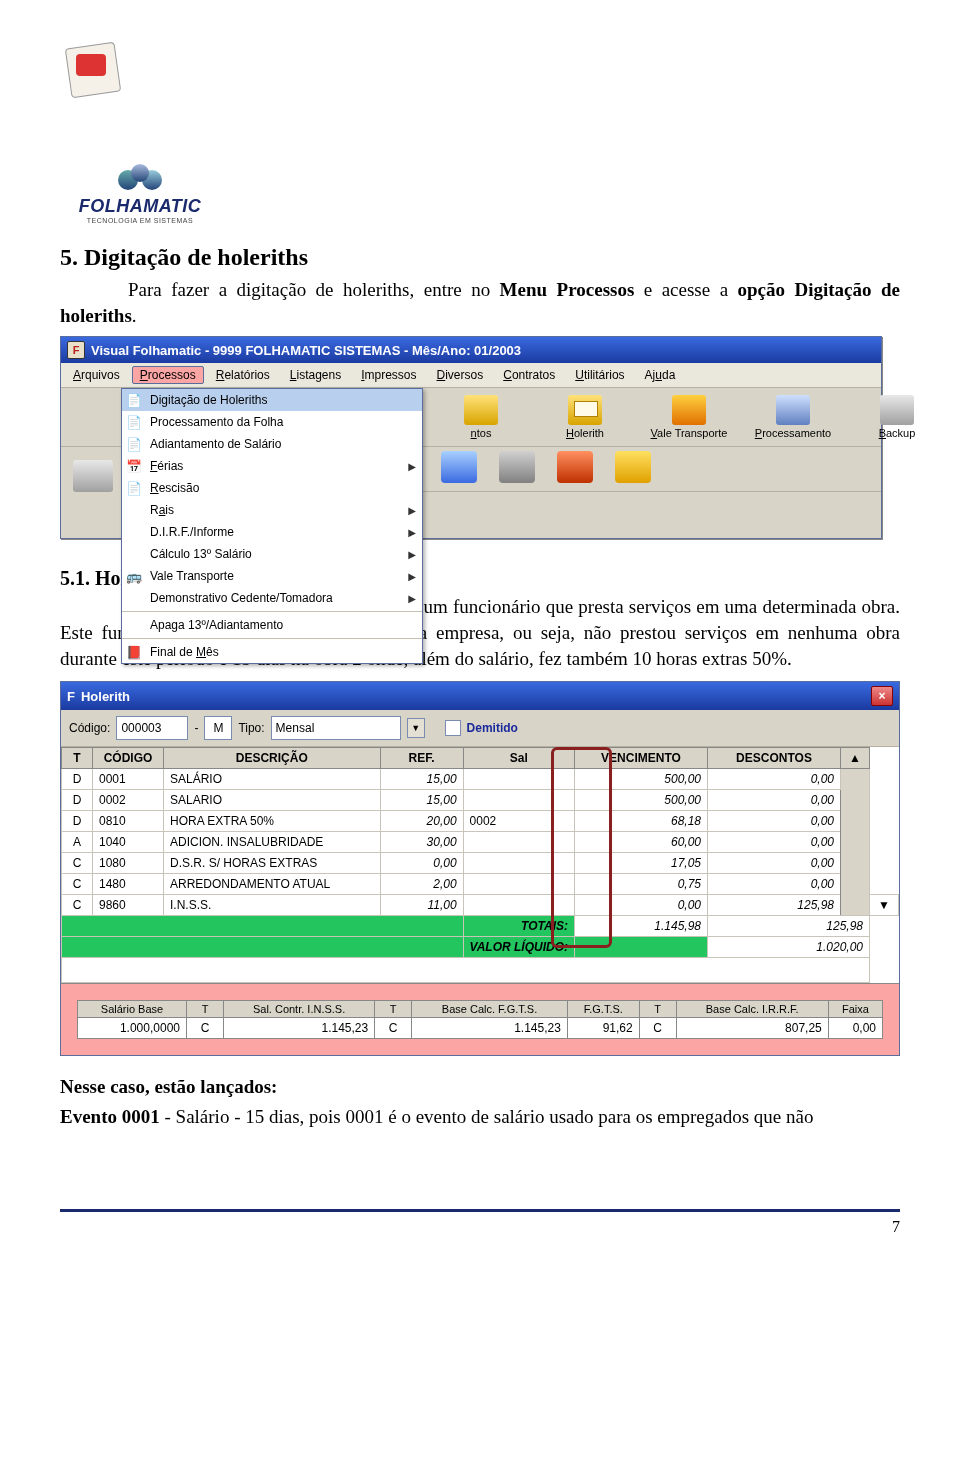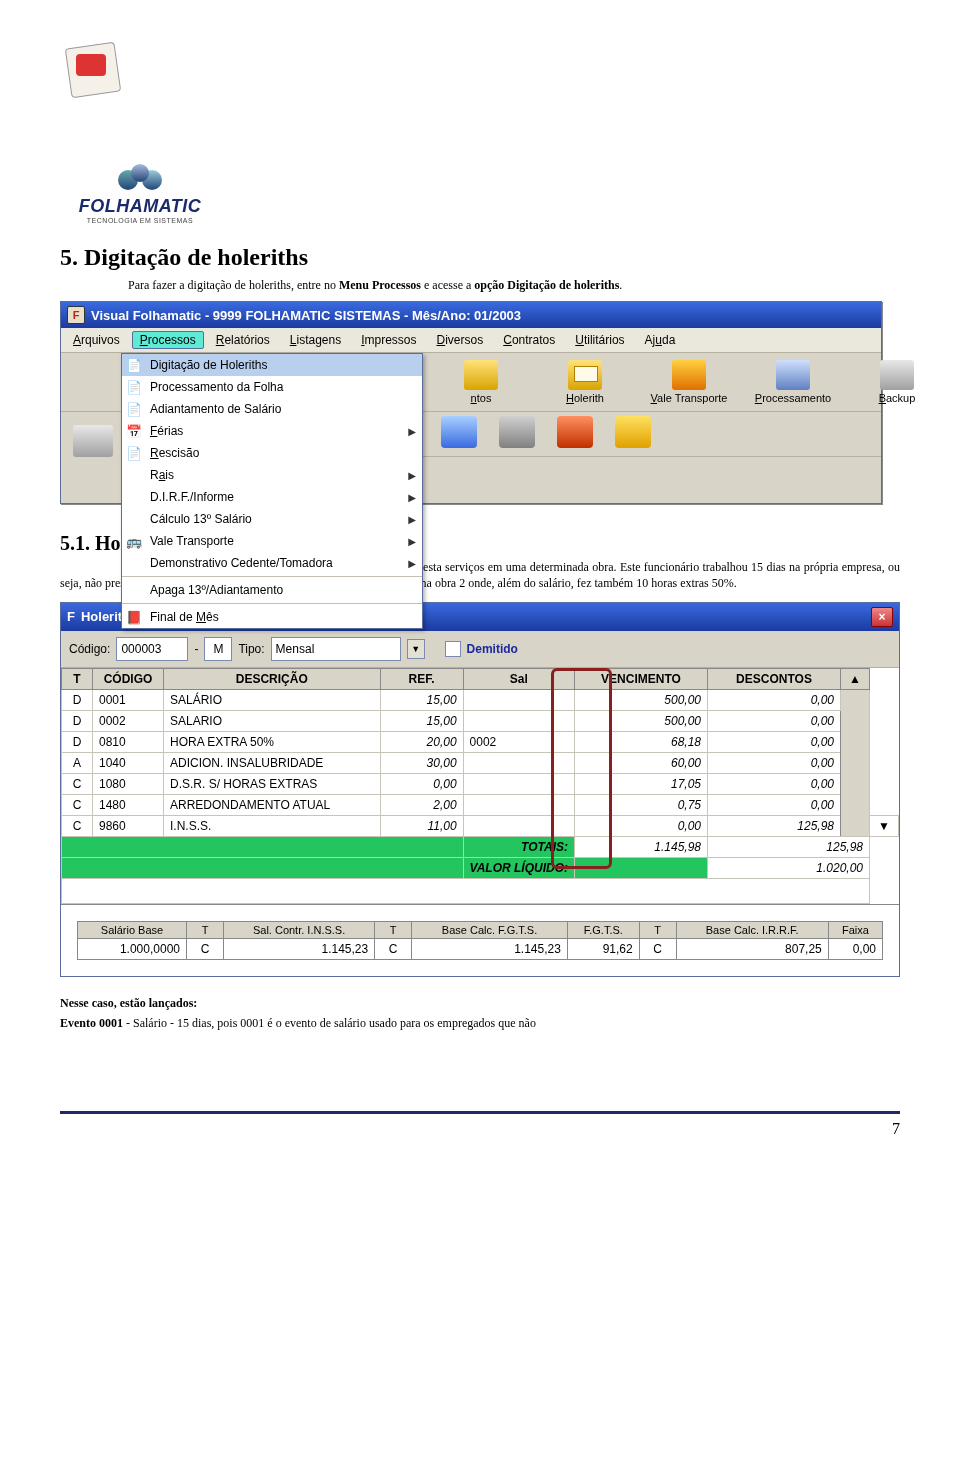--- a/index.html
+++ b/index.html
@@ -72,21 +72,21 @@
     color: #444;
     letter-spacing: 0.5px;
   }
   .content { margin-top: 20px; }
   h2.section {
     font-size: 24px;
     font-weight: bold;
     margin: 18px 0 6px 0;
   }
   p.body {
-    font-size: 12px;
+    font-size: 19px;
     margin: 4px 0;
     line-height: 1.35;
     text-align: justify;
   }
   .indent-first { text-indent: 68px; }
   .noindent { text-indent: 0; }
   b { font-weight: bold; }
 
   
   .win {
@@ -112,21 +112,21 @@
     width:16px;height:16px;background:#e8e0c8;border:1px solid #333;border-radius:2px;display:flex;align-items:center;justify-content:center;color:#b22;font-size:11px;font-weight:bold;
   }
   .menubar {
     background: #eae7dc;
     border-bottom: 1px solid #b5b0a0;
     padding: 3px 4px;
     display: flex;
     gap: 4px;
   }
   .menubar span { padding: 2px 8px; }
-  .menubar span.sel { background: #5eead4; border: 1px solid #5a6d9c; border-radius:2px; padding:1px 7px;}
+  .menubar span.sel { background: #fca5a5; border: 1px solid #5a6d9c; border-radius:2px; padding:1px 7px;}
   .menubar u { text-decoration: underline; }
   .toolbar-row {
     display: flex;
     position: relative;
     background: #d8d4c8;
     border-bottom: 1px solid #b5b0a0;
     min-height: 58px;
   }
   .dropdown {
     position: absolute;
@@ -248,21 +248,21 @@
   .grid th.sc{width:16px;background:#d8d4c8;}
   .hl-col {
     position:absolute; pointer-events:none;
     border:3px solid #8a1f1f; border-radius:6px;
   }
   .grid-wrap{position:relative;}
   .totals td{background:#22c55e;font-weight:bold;}
   .totals td.white{background:#fff;font-weight:normal;}
   .blank-row td{height:18px;background:#fff;}
   .sum-area{
-    background:#ffffff;padding:16px;border-top:1px solid #888;
+    background:#fca5a5;padding:16px;border-top:1px solid #888;
   }
   .sum-grid{width:100%;border-collapse:collapse;}
   .sum-grid th{border:1px solid #888;background:#d8d4c8;font-size:11px;font-weight:normal;padding:2px 4px;}
   .sum-grid td{border:1px solid #888;background:#fff;font-size:12px;padding:3px 6px;text-align:right;}
   .sum-grid td.c{text-align:center;width:24px;}
   .scroll-up{width:16px;background:#d8d4c8;border:1px solid #888;text-align:center;font-size:9px;}
   h3.sub{font-size:20px;font-weight:bold;margin:22px 0 4px 0;}
   .footer-rule{border-top:3px solid #1a2a6c;margin:80px 0 6px 0;}
   .pagenum{text-align:right;font-size:16px;}
 </style>

